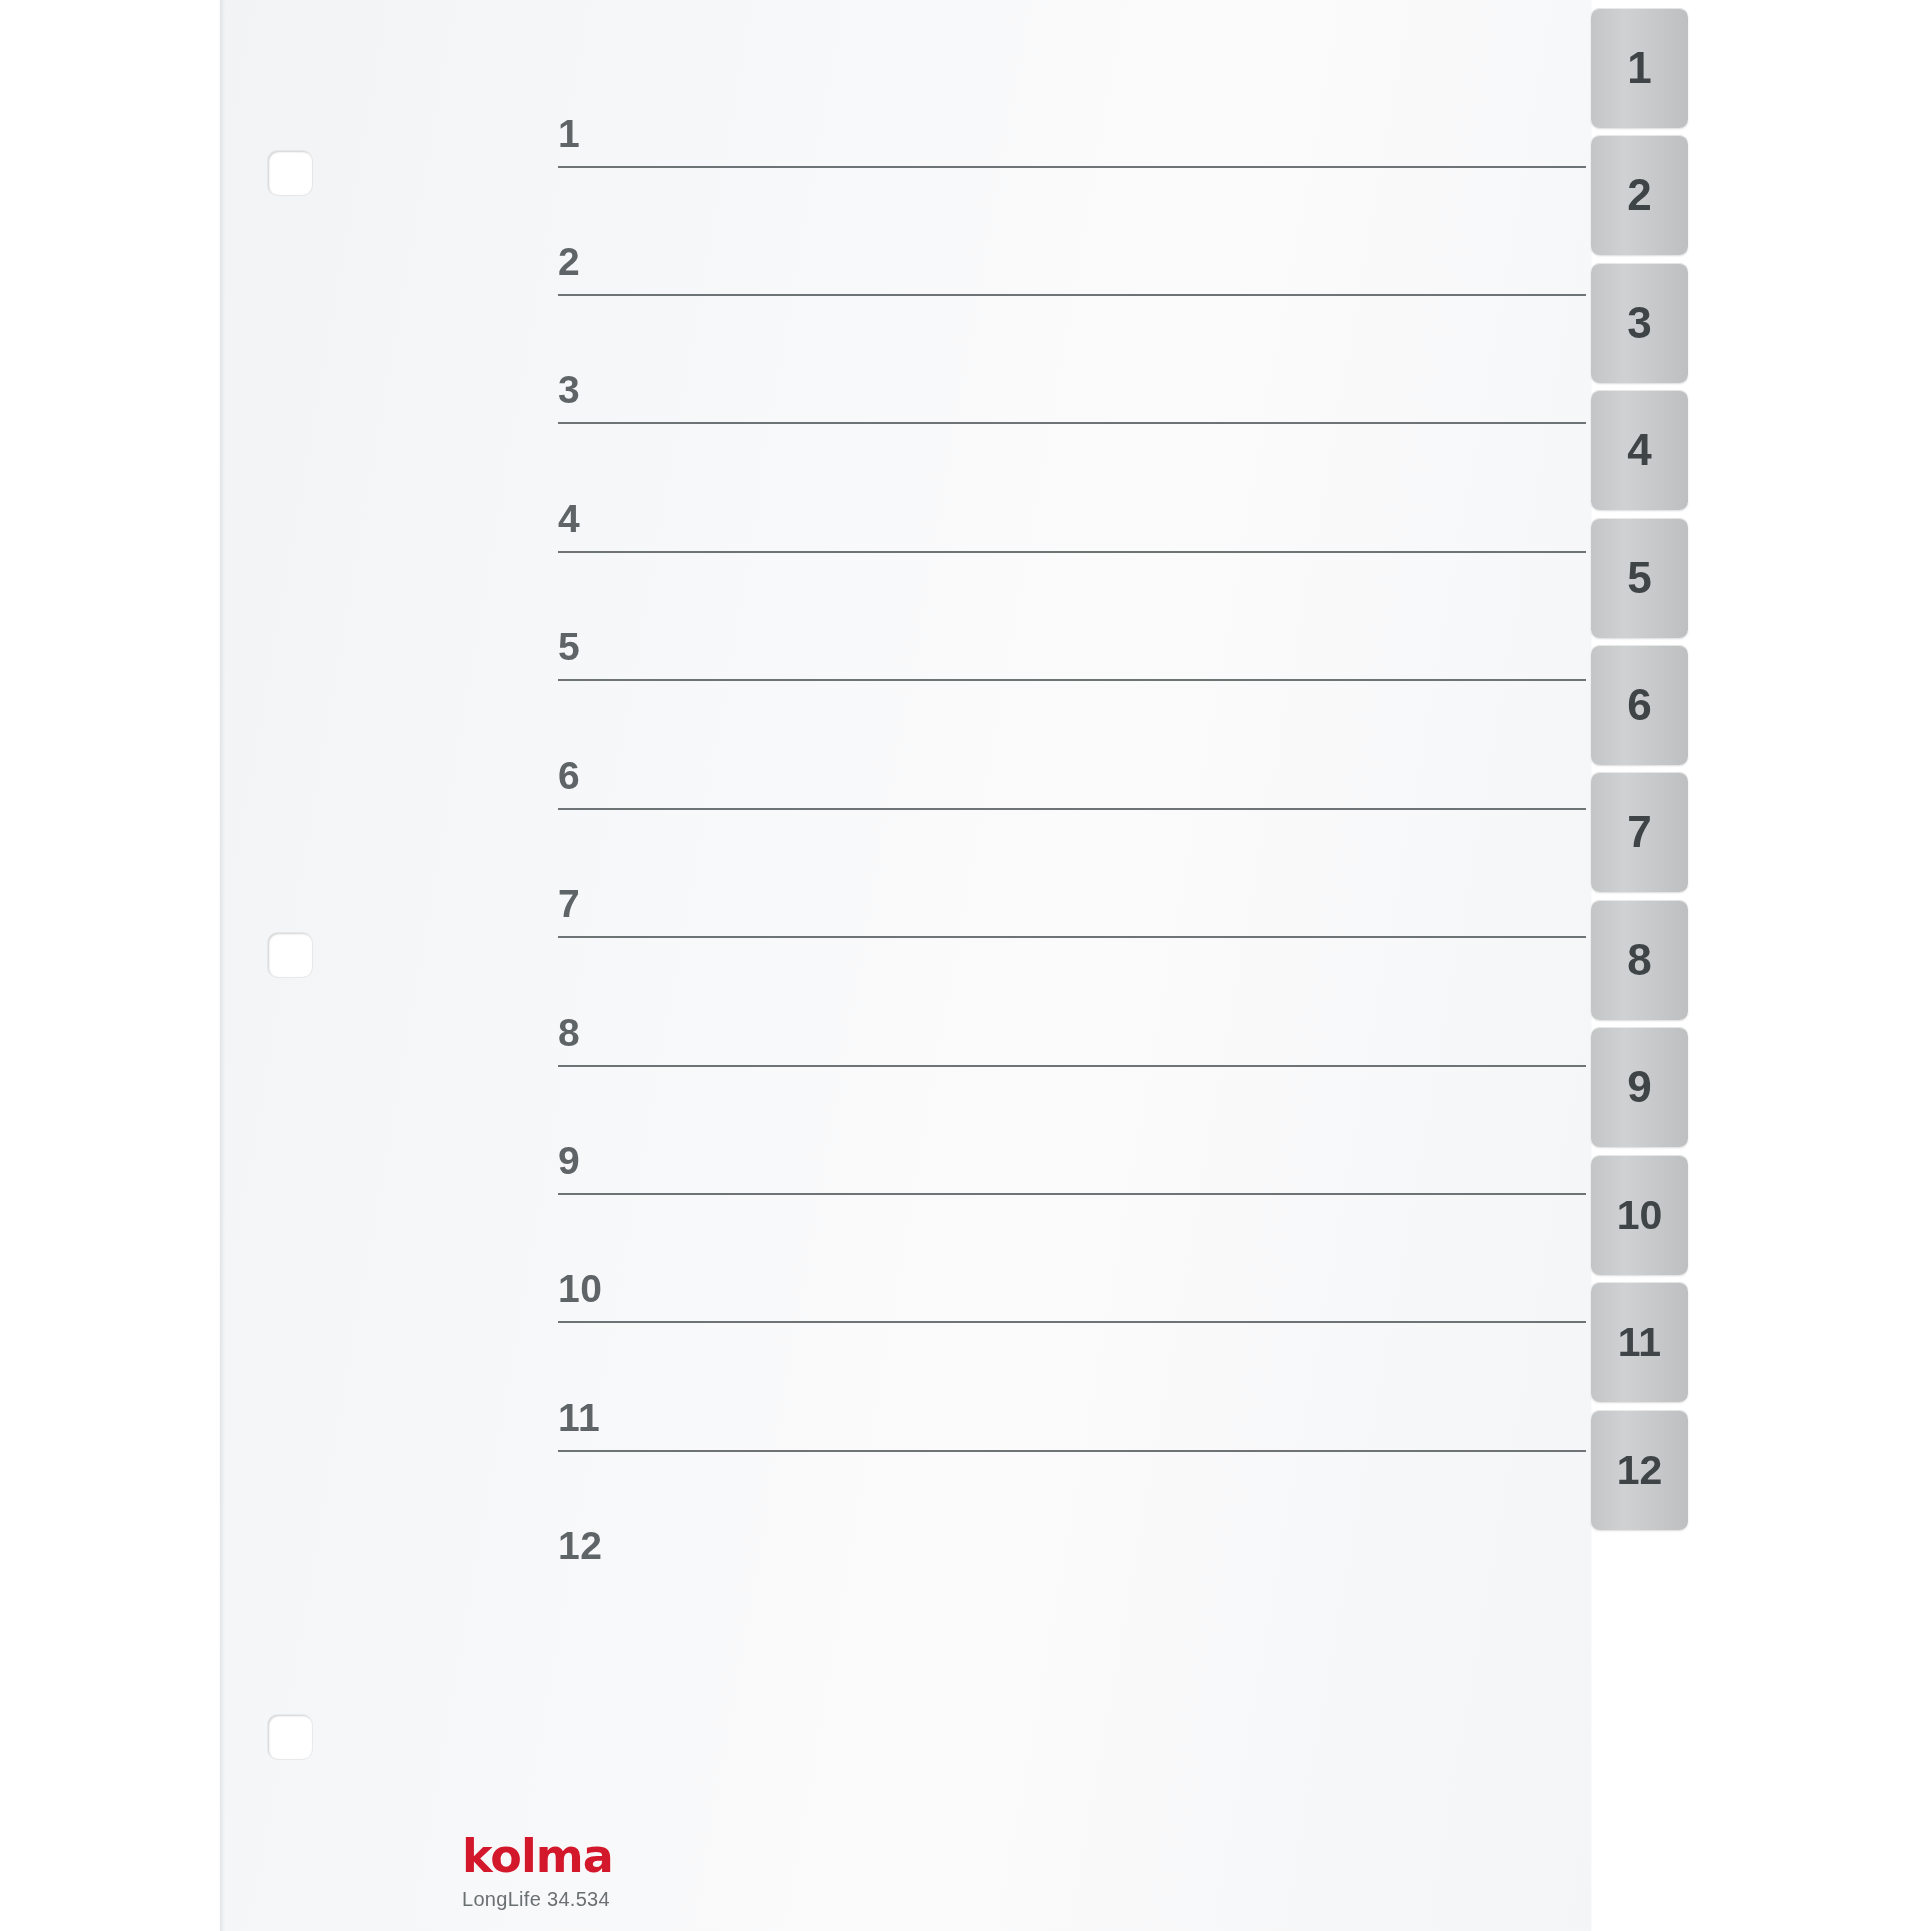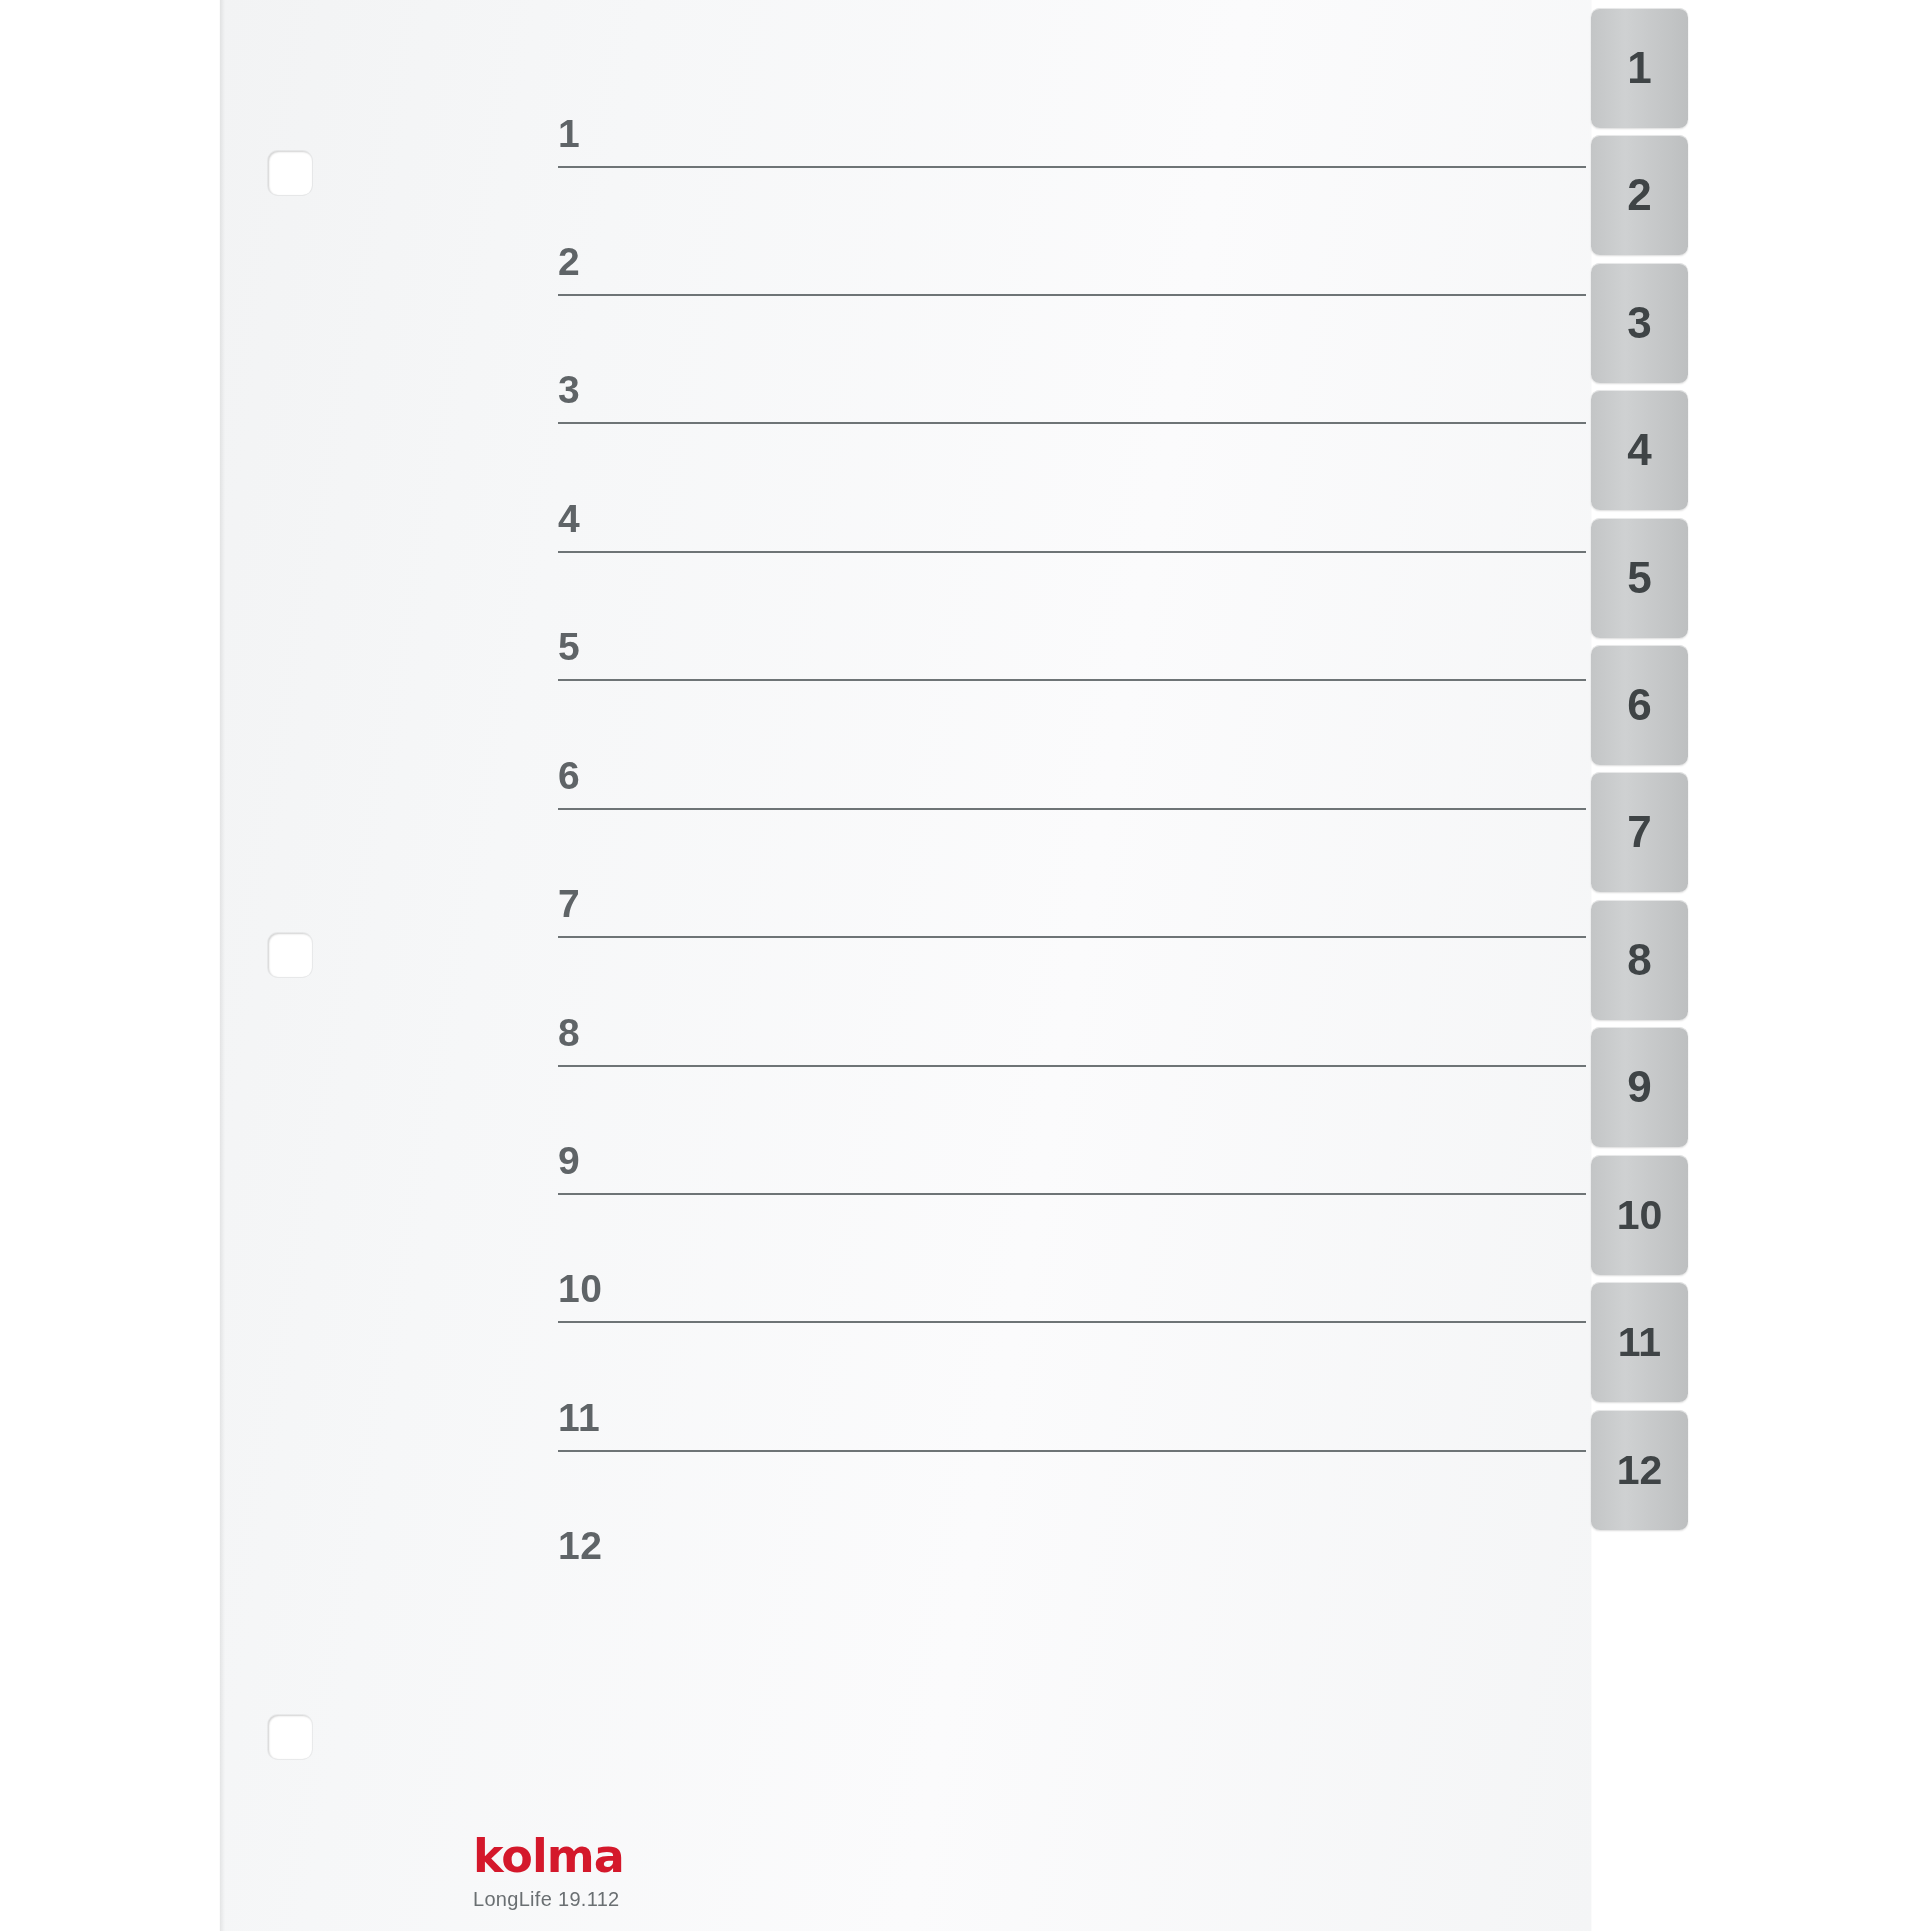--- a/index.html
+++ b/index.html
@@ -114,21 +114,21 @@
     font-size: 44px;
     font-weight: 700;
     color: #3f4446;
     line-height: 1;
   }
   .tab.small .tab-label { font-size: 41px; }
 
   
   #brand {
     position: absolute;
-    left: 253px;
+    left: 242px;
     top: 1833px;
     width: 290px;
   }
   #brand-name {
     font-size: 46px;
     font-weight: 700;
     color: #d4182b;
     letter-spacing: -1px;
     line-height: 1;
     font-family: "DejaVu Sans", sans-serif;
@@ -197,21 +197,21 @@
         <div class="row-num">11</div>
         <div class="row-line"></div>
       </div>
       <div class="row" style="top:1451px">
         <div class="row-num">12</div>
       </div>
     </div>
 
     <div id="brand">
       <div id="brand-name">kolma</div>
-      <div id="brand-sub">LongLife 19.112</div>
+      <div id="brand-sub">LongLife 34.534</div>
     </div>
 
   </div>
 
   <div id="tabs">
     <div class="tab" style="top:7.7px;height:120px">
       <span class="tab-label">1</span>
     </div>
     <div class="tab" style="top:135px;height:120px">
       <span class="tab-label">2</span>

